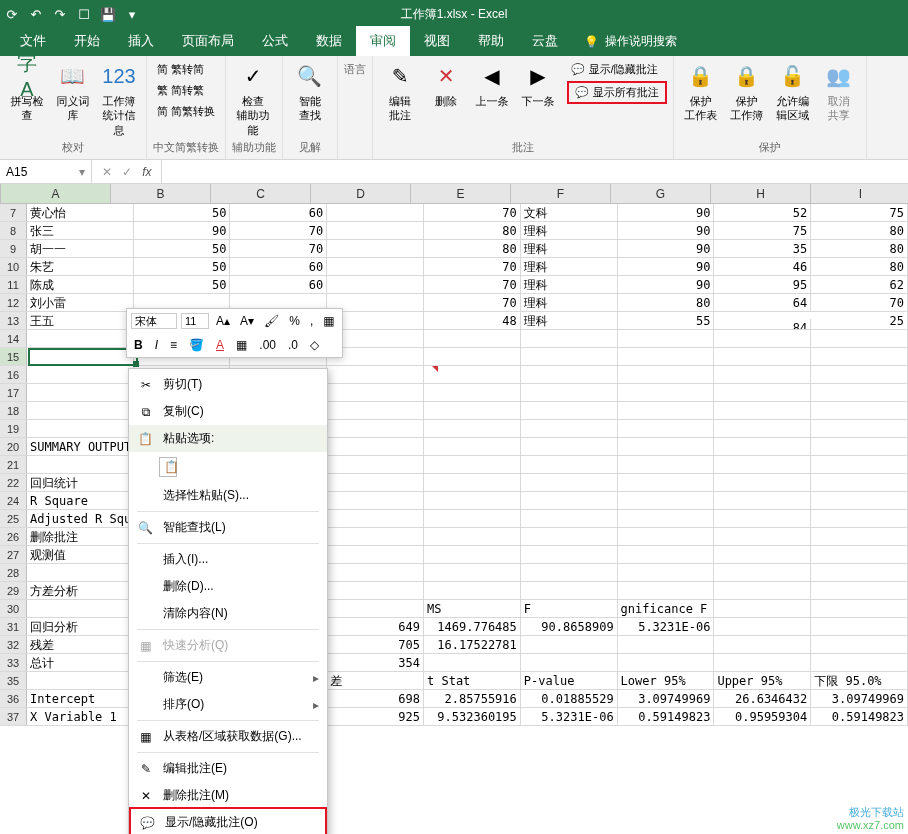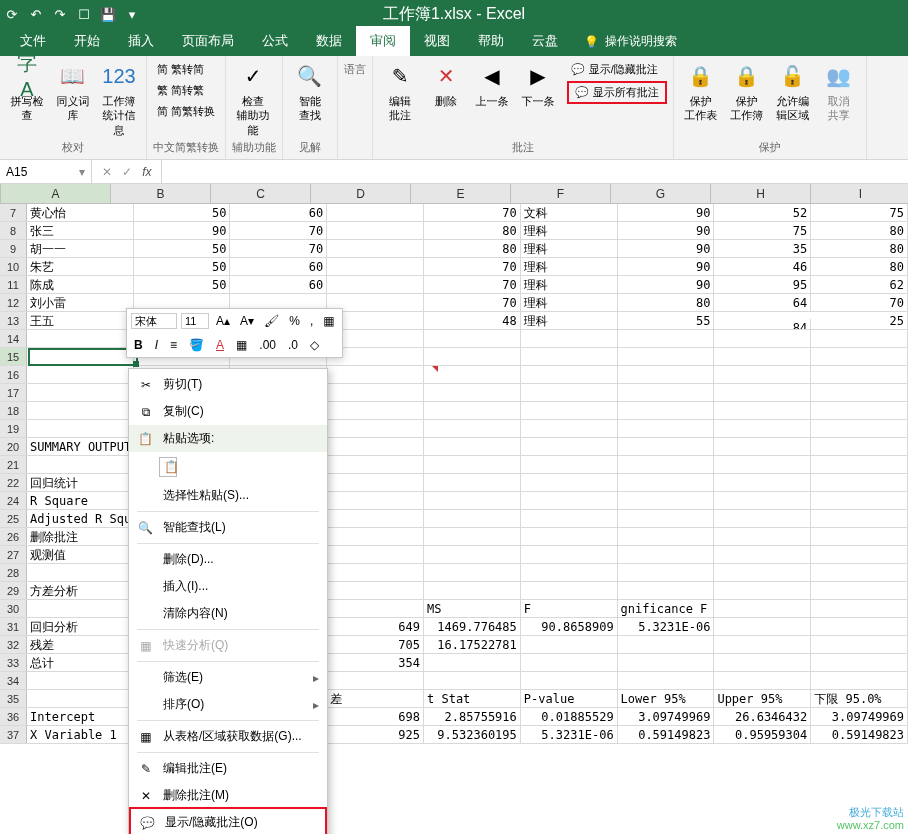--- a/index.html
+++ b/index.html
@@ -2,21 +2,21 @@
 <html><head>
 <meta charset="utf-8">
 <style>
 * { margin: 0; padding: 0; box-sizing: border-box; font-family: "Microsoft YaHei", "SimSun", Arial, sans-serif; }
 body { width: 908px; height: 834px; background: #fff; overflow: hidden; font-size: 12px; }
 
 
 .titlebar { height: 28px; background: #217346; color: #fff; display: flex; align-items: center; padding: 0 4px; }
 .qat { display: flex; gap: 8px; align-items: center; }
 .qat-icon { width: 16px; height: 16px; display: inline-flex; align-items: center; justify-content: center; font-size: 13px; cursor: pointer; }
-.title-center { position: absolute; left: 50%; transform: translateX(-50%); font-size: 16px; }
+.title-center { position: absolute; left: 50%; transform: translateX(-50%); font-size: 12px; }
 
 
 .menutabs { height: 28px; background: #217346; display: flex; align-items: flex-end; padding-left: 6px; }
 .menutab { padding: 6px 14px; color: #fff; font-size: 13px; cursor: pointer; }
 .menutab.active { background: #fff; color: #217346; }
 .search-hint { display: flex; align-items: center; gap: 6px; color: #fff; padding: 6px 12px; }
 
 
 .ribbon { height: 104px; background: #f3f3f3; border-bottom: 1px solid #d6d6d6; display: flex; }
 .ribbon-group { display: flex; flex-direction: column; border-right: 1px solid #e0e0e0; padding: 4px 6px 2px; }
@@ -559,32 +559,20 @@
       <div class="cell" style="width: 100px;"></div>
       <div class="cell" style="width: 100px;"></div>
       <div class="cell num" style="width: 100px;">354</div>
       <div class="cell" style="width: 100px;"></div>
       <div class="cell" style="width: 100px;"></div>
       <div class="cell" style="width: 100px;"></div>
       <div class="cell" style="width: 100px;"></div>
       <div class="cell" style="width: 100px;"></div>
     </div>
     <div class="row">
-      <div class="rowhdr">34</div>
-      <div class="cell" style="width: 110px;"></div>
-      <div class="cell" style="width: 100px;"></div>
-      <div class="cell" style="width: 100px;"></div>
-      <div class="cell" style="width: 100px;"></div>
-      <div class="cell" style="width: 100px;"></div>
-      <div class="cell" style="width: 100px;"></div>
-      <div class="cell" style="width: 100px;"></div>
-      <div class="cell" style="width: 100px;"></div>
-      <div class="cell" style="width: 100px;"></div>
-    </div>
-    <div class="row">
       <div class="rowhdr">35</div>
       <div class="cell" style="width: 110px;"></div>
       <div class="cell" style="width: 100px;"></div>
       <div class="cell" style="width: 100px;"></div>
       <div class="cell" style="width: 100px;">差</div>
       <div class="cell" style="width: 100px;">t Stat</div>
       <div class="cell" style="width: 100px;">P-value</div>
       <div class="cell" style="width: 100px;">Lower 95%</div>
       <div class="cell" style="width: 100px;">Upper 95%</div>
       <div class="cell" style="width: 100px;">下限 95.0%</div>
@@ -663,25 +651,25 @@
       <span>选择性粘贴(S)...</span>
     </div>
   <div class="ctxsep"></div>
   <div class="ctxitem">
       <span class="ctxicon">🔍</span>
       <span>智能查找(L)</span>
     </div>
   <div class="ctxsep"></div>
   <div class="ctxitem">
       <span class="ctxicon"></span>
+      <span>插入(I)...</span>
+    </div>
+  <div class="ctxitem">
+      <span class="ctxicon"></span>
       <span>删除(D)...</span>
-    </div>
-  <div class="ctxitem">
-      <span class="ctxicon"></span>
-      <span>插入(I)...</span>
     </div>
   <div class="ctxitem">
       <span class="ctxicon"></span>
       <span>清除内容(N)</span>
     </div>
   <div class="ctxsep"></div>
   <div class="ctxitem disabled">
       <span class="ctxicon">▦</span>
       <span>快速分析(Q)</span>
     </div>

